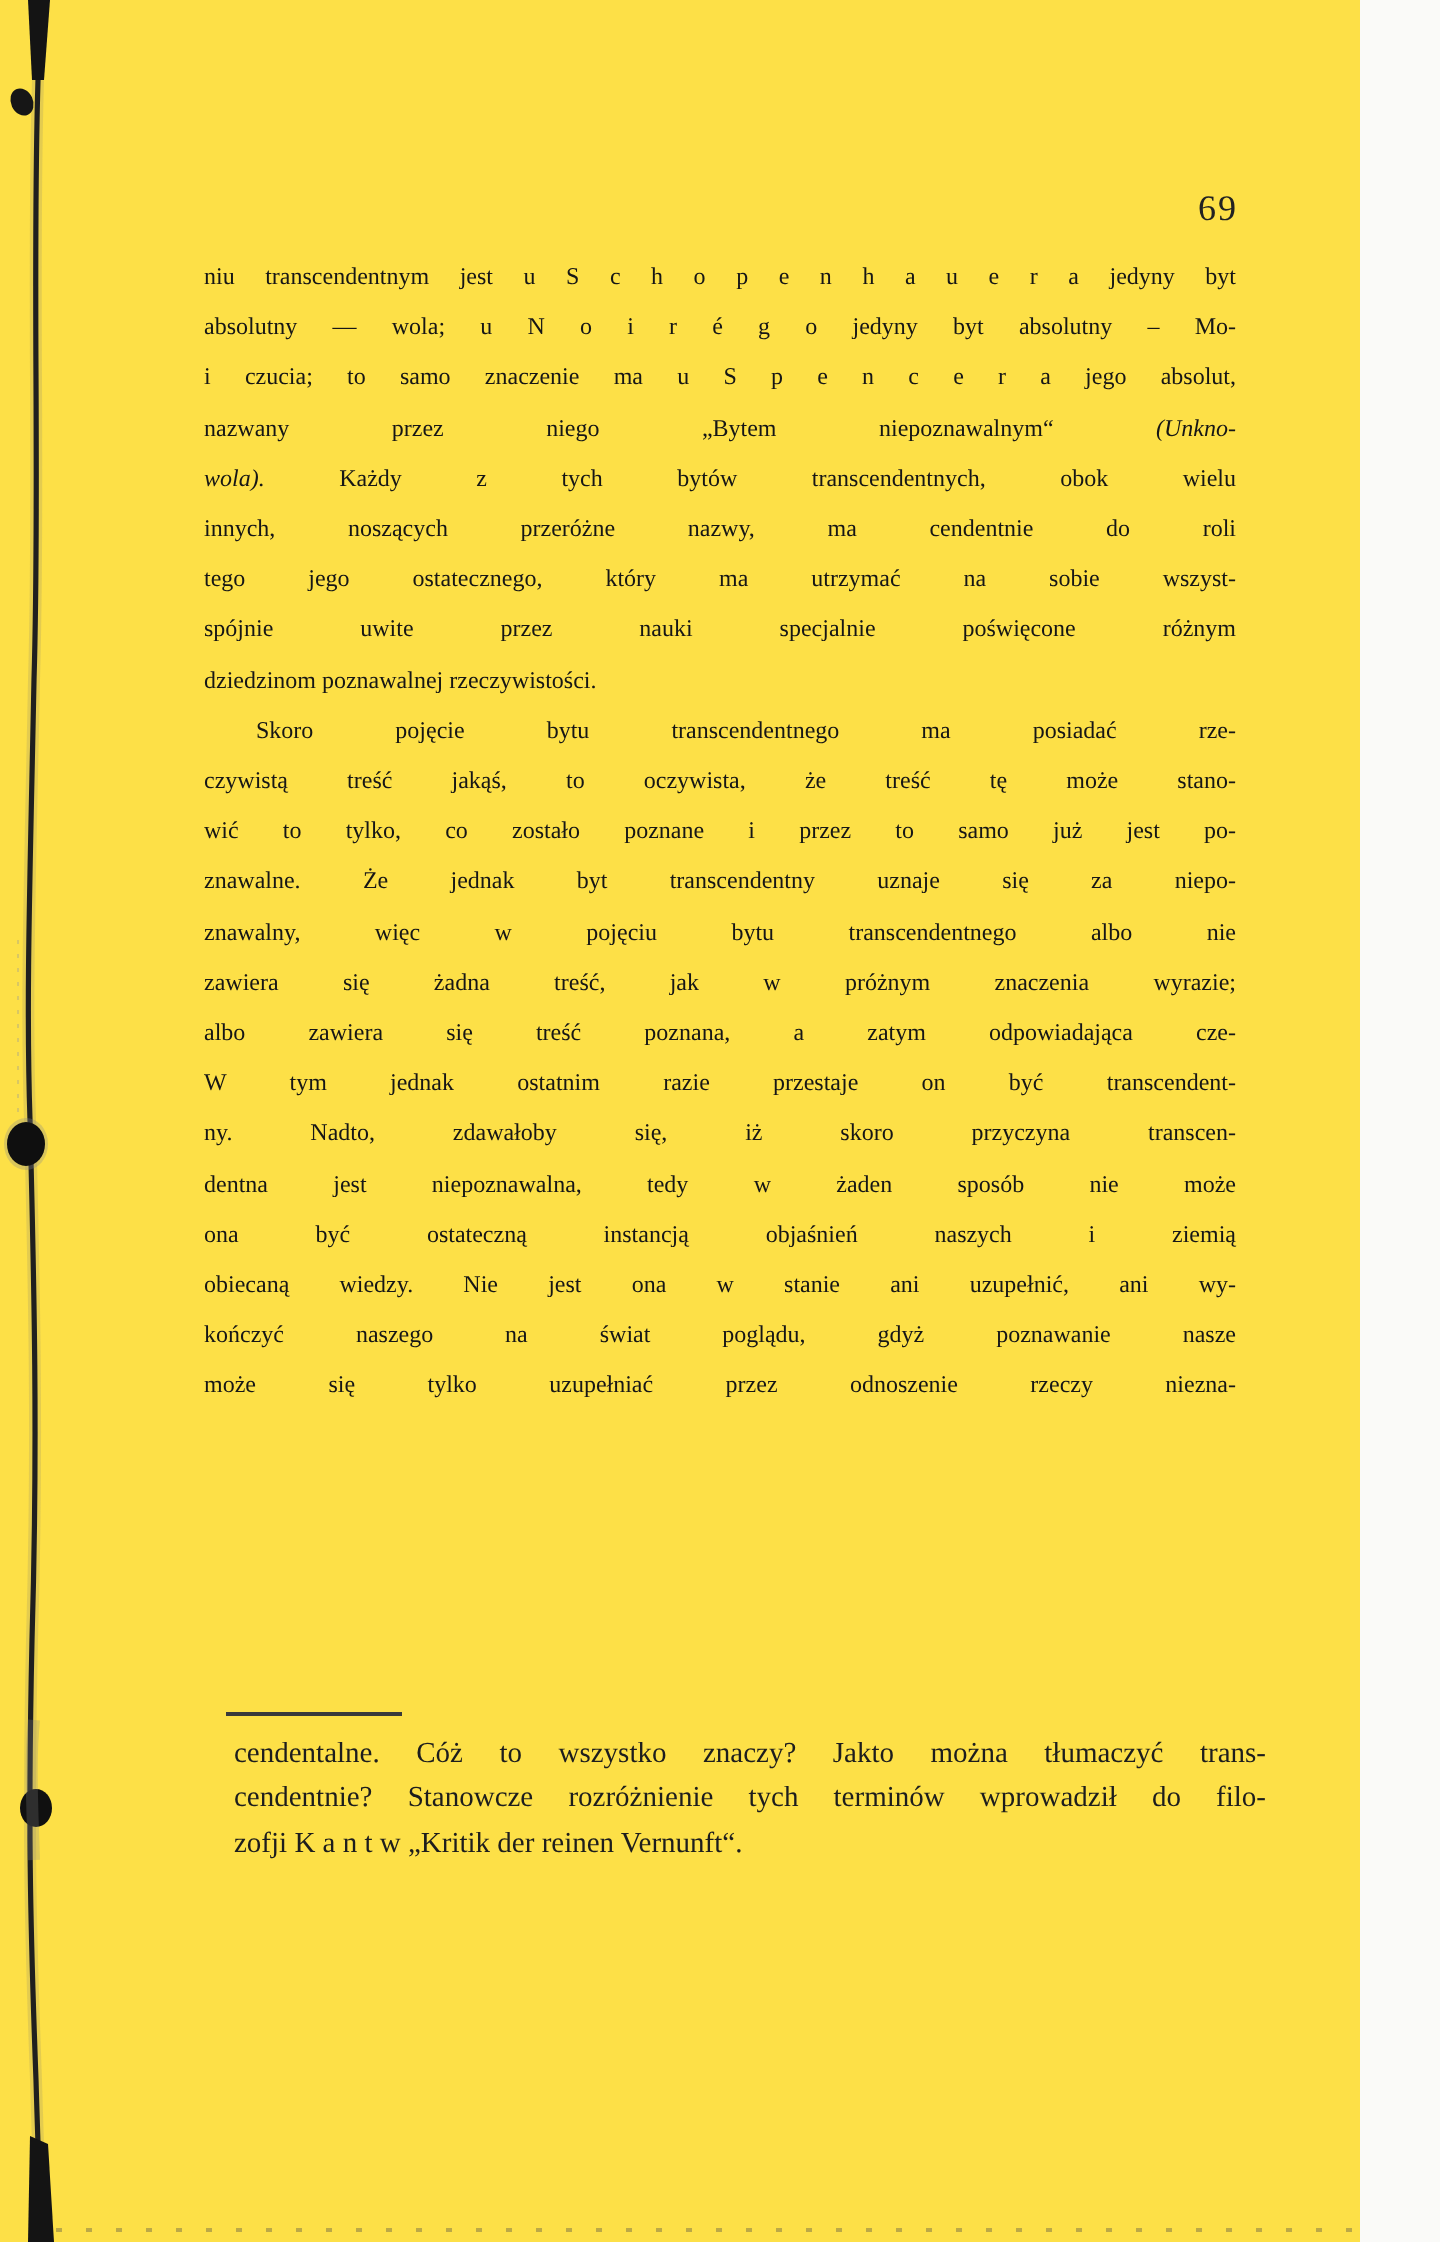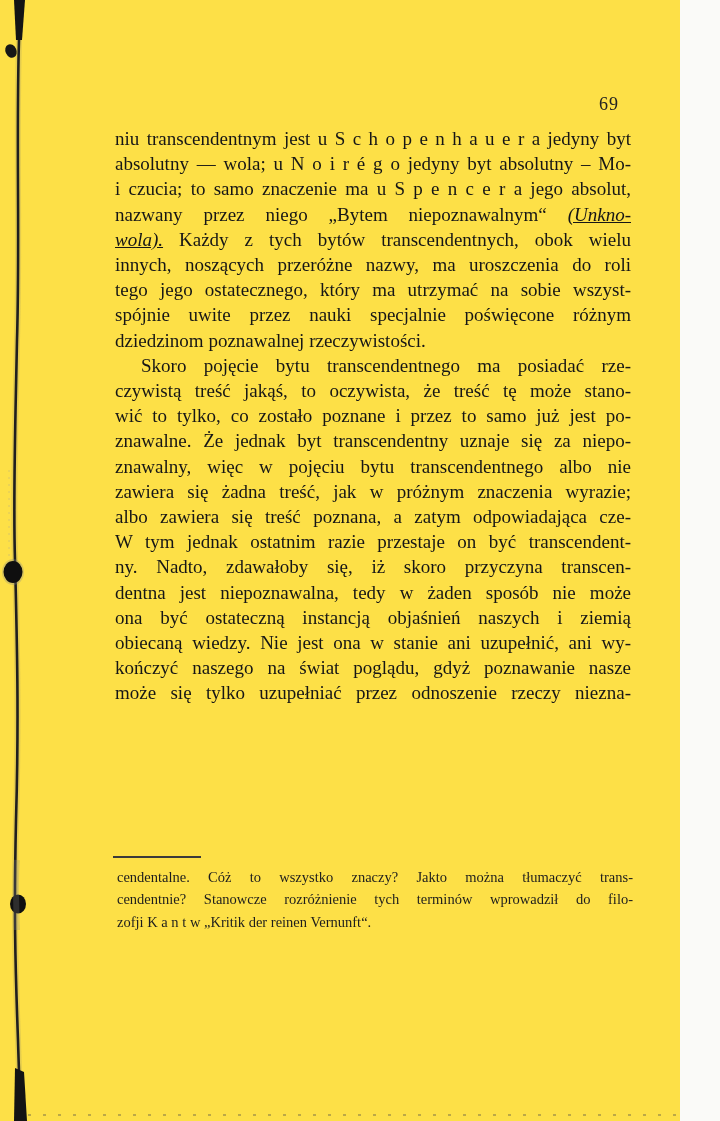--- a/index.html
+++ b/index.html
@@ -28,35 +28,35 @@
     top: 94px;
     left: 594px;
     width: 30px;
     font-size: 18px;
     letter-spacing: 1px;
     color: #222;
     text-align: center;
   }
   .text-block {
     position: absolute;
-    left: 115px;
+    left: 102px;
     top: 126px;
     width: 516px;
-    font-size: 19px;
+    font-size: 12px;
     line-height: 25.2px;
     color: #161616;
   }
   .ln {
     text-align: justify;
     text-align-last: justify;
     white-space: normal;
   }
   .ln.end { text-align-last: left; }
   .ln.ind { padding-left: 26px; }
-  .it { font-style: italic; text-decoration: underline; }
+  .it { font-style: italic; }
   .fn-rule {
     position: absolute;
     left: 113px;
     top: 856px;
     width: 88px;
     height: 2px;
     background: #3a3a3a;
   }
   .footnote {
     position: absolute;
@@ -98,21 +98,21 @@
 
   <div class="pagenum">69</div>
 
   <div class="text-block">
     <div>
       <div class="ln">niu transcendentnym jest u S c h o p e n h a u e r a jedyny byt</div>
       <div class="ln">absolutny — wola; u N o i r é g o jedyny byt absolutny – Mo-</div>
       <div class="ln">i czucia; to samo znaczenie ma u S p e n c e r a jego absolut,</div>
       <div class="ln"><span>nazwany przez niego „Bytem niepoznawalnym“ </span><span class="it">(Unkno-</span></div>
       <div class="ln"><span class="it">wola).</span><span> Każdy z tych bytów transcendentnych, obok wielu</span></div>
-      <div class="ln">innych, noszących przeróżne nazwy, ma uroszczenia do roli</div>
+      <div class="ln">innych, noszących przeróżne nazwy, ma cendentnie do roli</div>
       <div class="ln">tego jego ostatecznego, który ma utrzymać na sobie wszyst-</div>
       <div class="ln">spójnie uwite przez nauki specjalnie poświęcone różnym</div>
       <div class="ln end">dziedzinom poznawalnej rzeczywistości.</div>
     </div>
     <div>
       <div class="ln ind">Skoro pojęcie bytu transcendentnego ma posiadać rze-</div>
       <div class="ln">czywistą treść jakąś, to oczywista, że treść tę może stano-</div>
       <div class="ln">wić to tylko, co zostało poznane i przez to samo już jest po-</div>
       <div class="ln">znawalne. Że jednak byt transcendentny uznaje się za niepo-</div>
       <div class="ln">znawalny, więc w pojęciu bytu transcendentnego albo nie</div>

